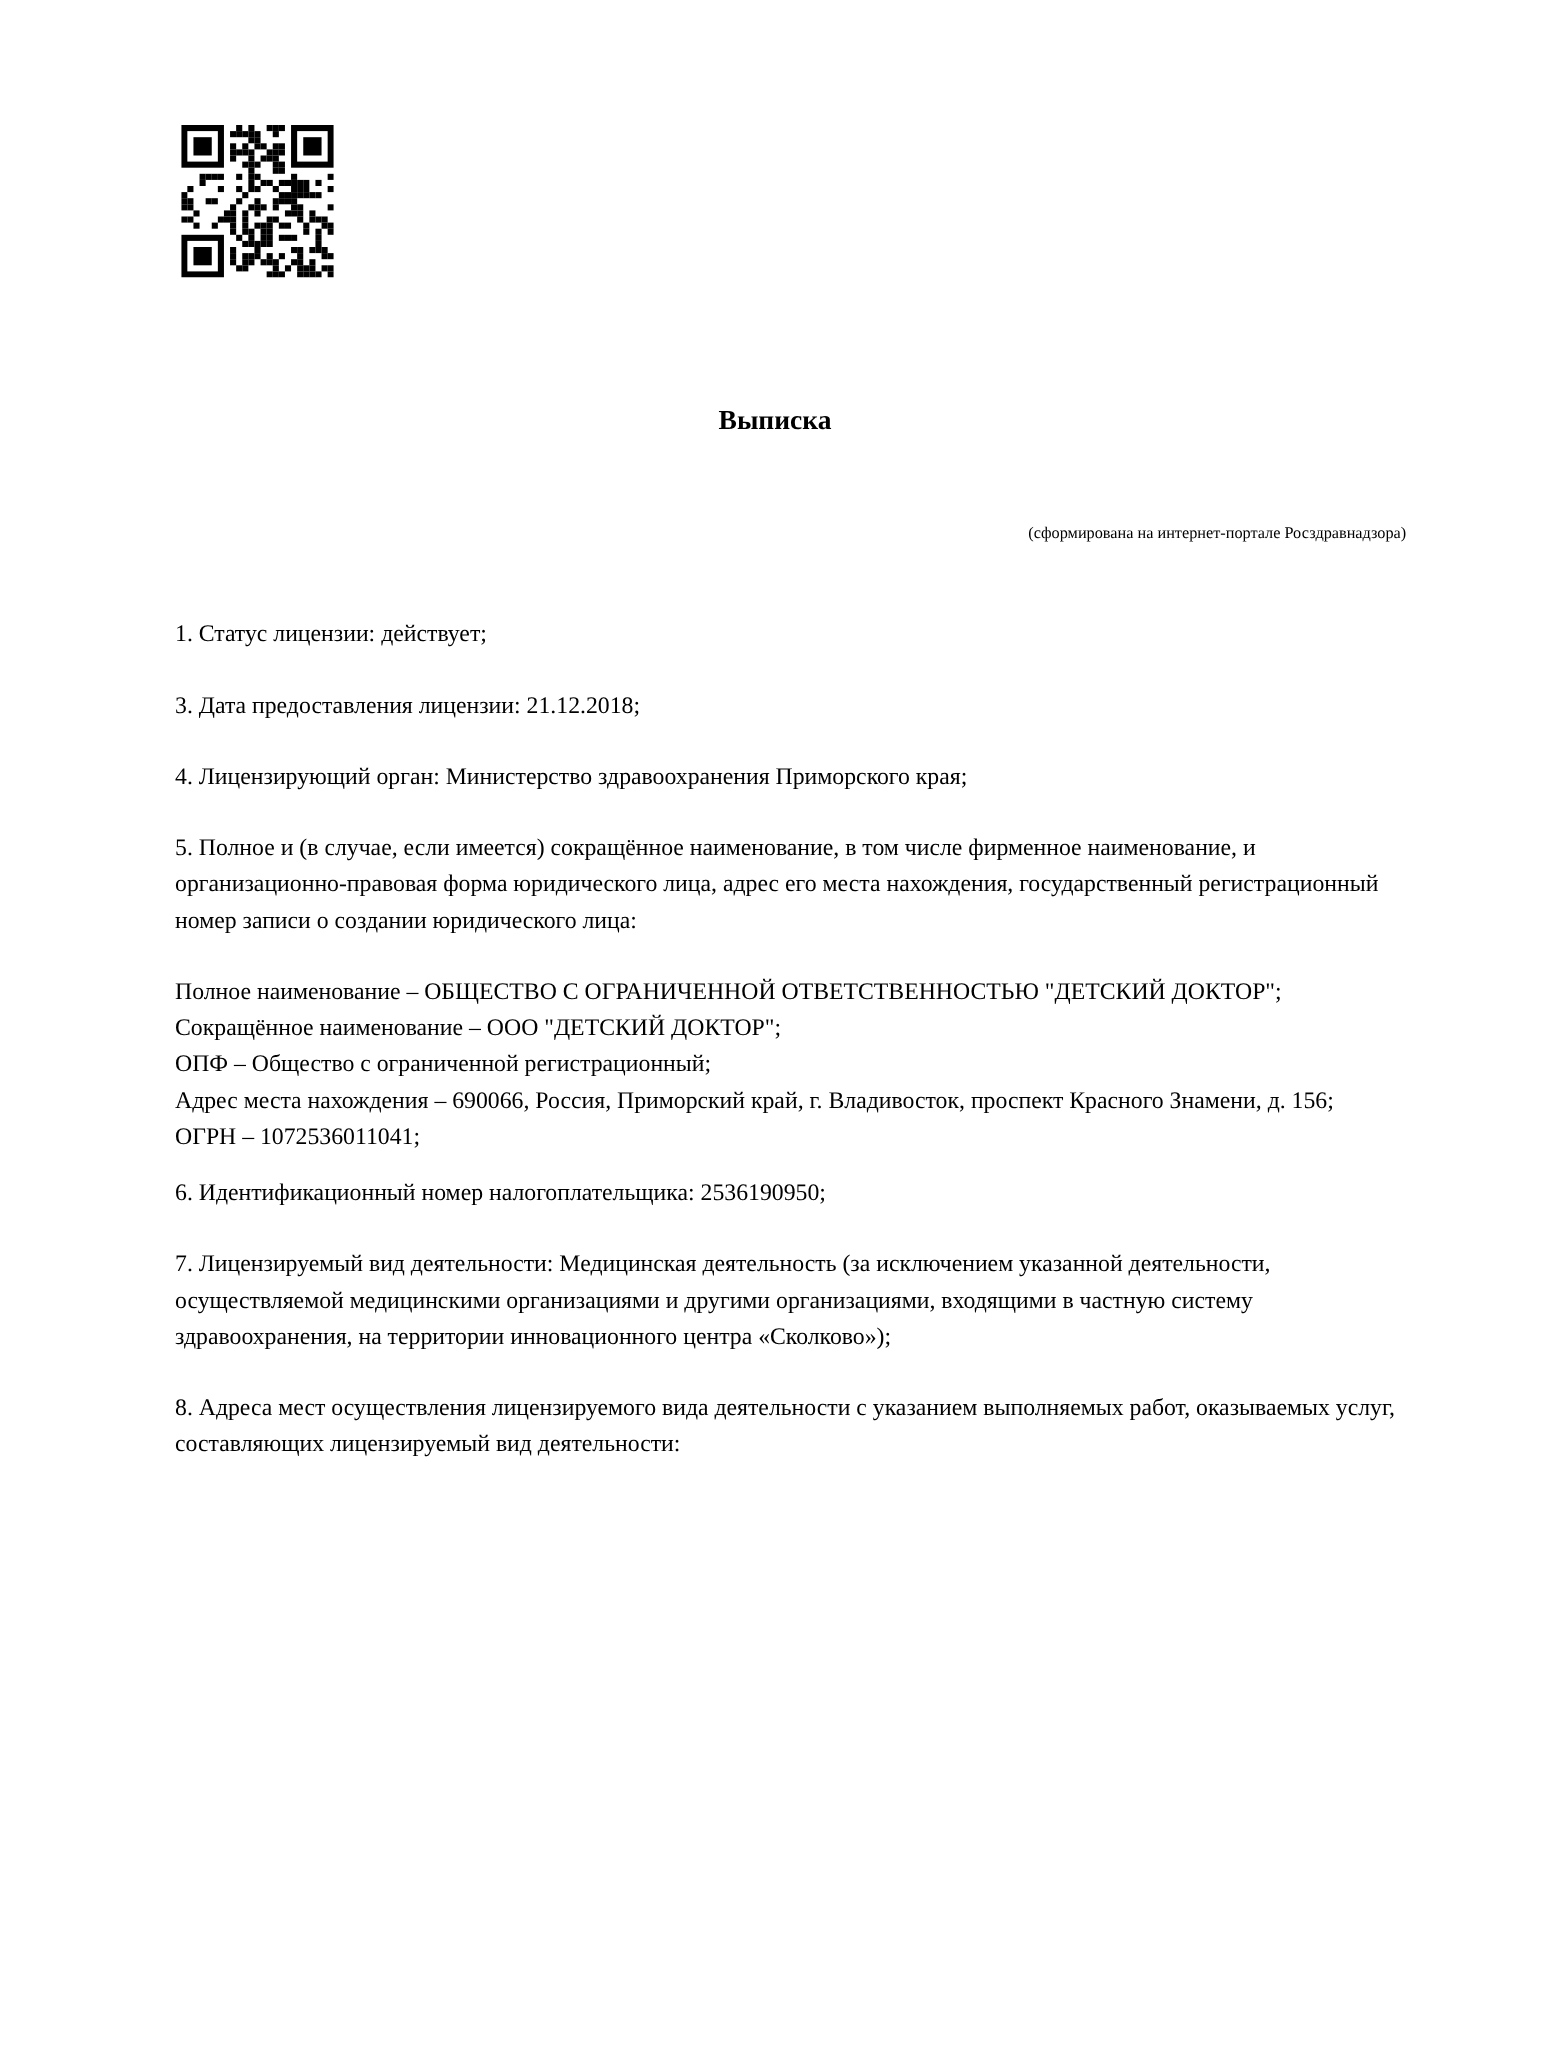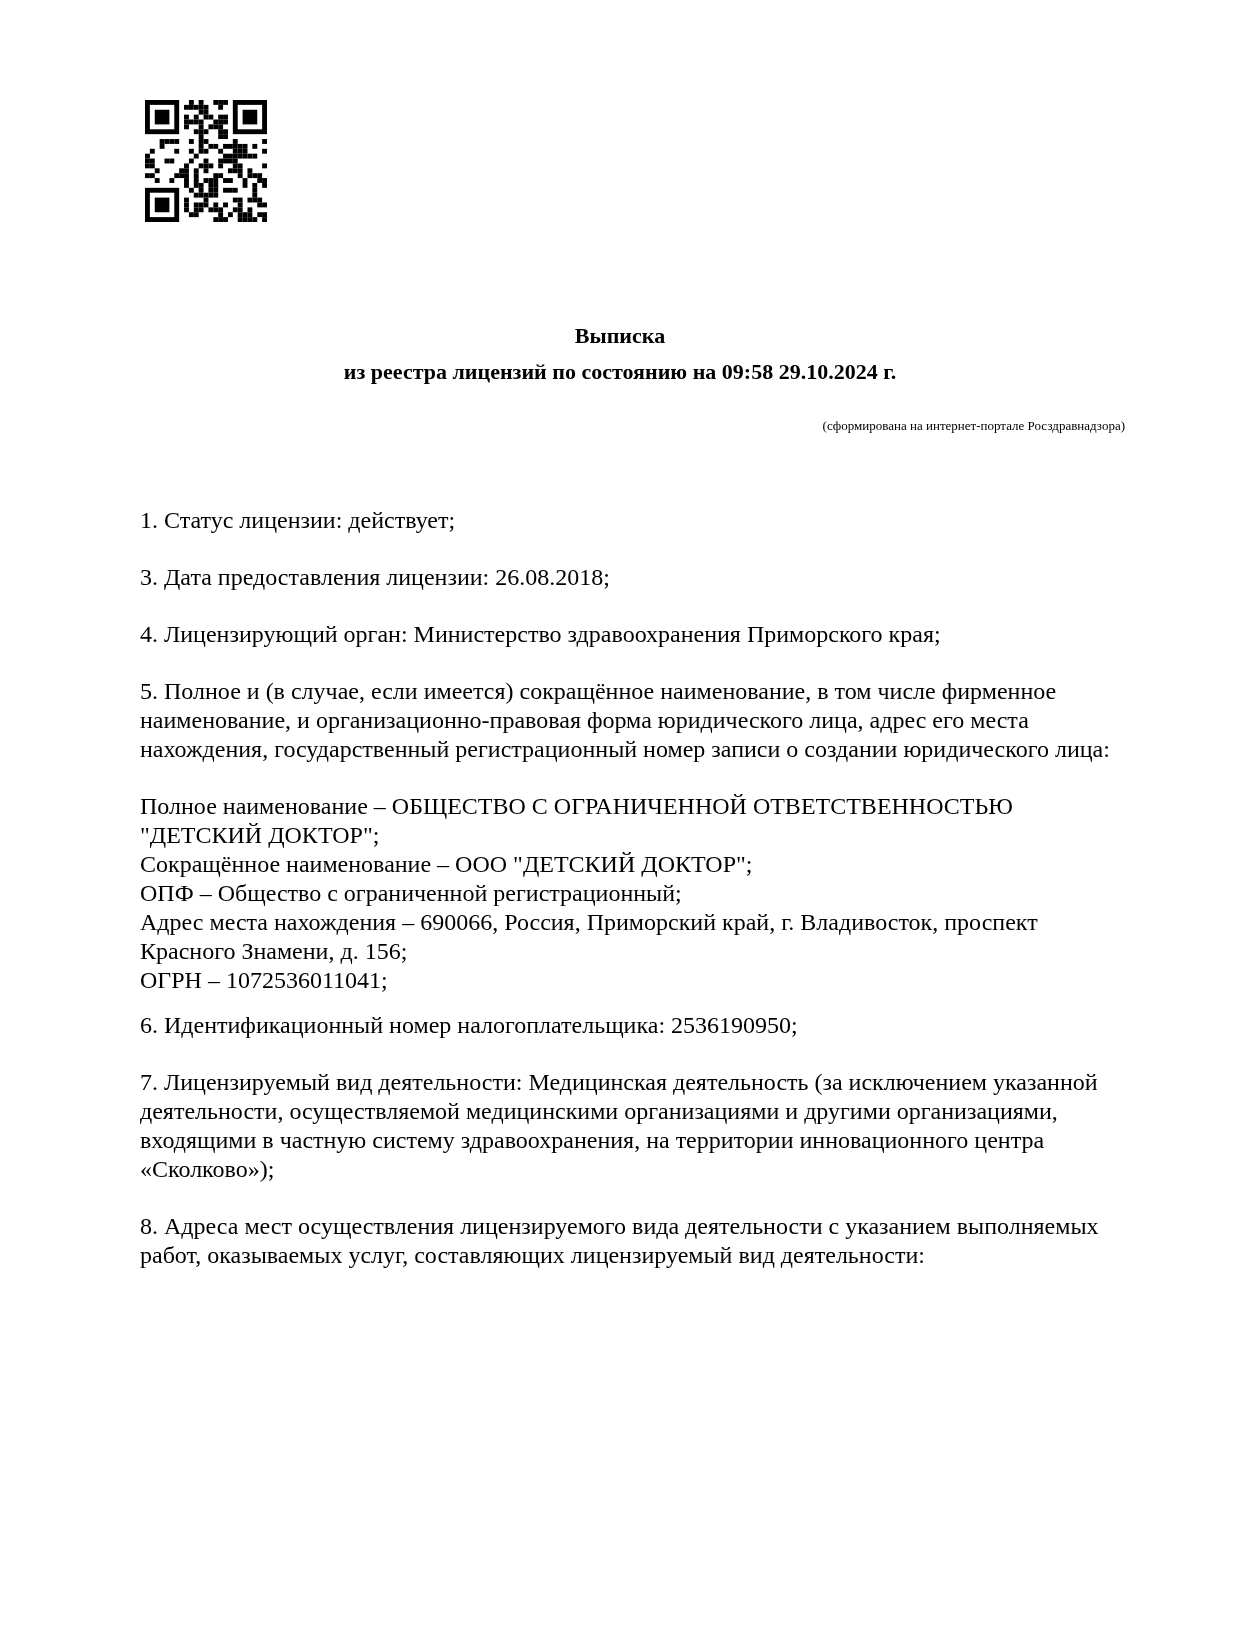--- a/index.html
+++ b/index.html
@@ -41,23 +41,23 @@
     position: absolute;
     left: 140px;
     top: 418px;
     width: 985px;
     text-align: right;
     font-size: 13px;
   }
   .content {
     position: absolute;
     left: 140px;
-    top: 506px;
+    top: 493px;
     width: 990px;
-    font-size: 24px;
+    font-size: 19px;
     line-height: 29px;
   }
   .para {
     margin: 0 0 28px 0;
   }
   .block-line {
     margin: 0;
   }
   .block {
     margin: 0 0 16px 0;
@@ -270,28 +270,27 @@
         <rect x="87.84" y="0" width="34.16" height="34.16" fill="#000"></rect>
         <rect x="92.72" y="4.88" width="24.4" height="24.4" fill="#fff"></rect>
         <rect x="97.6" y="9.76" width="14.64" height="14.64" fill="#000"></rect>
         <rect x="0" y="87.84" width="34.16" height="34.16" fill="#000"></rect>
         <rect x="4.88" y="92.72" width="24.4" height="24.4" fill="#fff"></rect>
         <rect x="9.76" y="97.6" width="14.64" height="14.64" fill="#000"></rect>
       </svg></div>
 
   <div class="title-block">
     <div>Выписка</div>
-    <div>из реестра лицензий по состоянию на 09:58 29.10.2024 г.</div>
   </div>
 
   <div class="note">(сформирована на интернет-портале Росздравнадзора)</div>
 
   <div class="content">
     <p class="para">1. Статус лицензии: действует;</p>
-    <p class="para">3. Дата предоставления лицензии: 26.08.2018;</p>
+    <p class="para">3. Дата предоставления лицензии: 21.12.2018;</p>
     <p class="para">4. Лицензирующий орган: Министерство здравоохранения Приморского края;</p>
     <p class="para">5. Полное и (в случае, если имеется) сокращённое наименование, в том числе фирменное наименование, и организационно-правовая форма юридического лица, адрес его места нахождения, государственный регистрационный номер записи о создании юридического лица:</p>
 
     <div class="block">
       <p class="block-line">Полное наименование – ОБЩЕСТВО С ОГРАНИЧЕННОЙ ОТВЕТСТВЕННОСТЬЮ "ДЕТСКИЙ ДОКТОР";</p>
       <p class="block-line">Сокращённое наименование – ООО "ДЕТСКИЙ ДОКТОР";</p>
       <p class="block-line">ОПФ – Общество с ограниченной регистрационный;</p>
       <p class="block-line">Адрес места нахождения – 690066, Россия, Приморский край, г. Владивосток, проспект Красного Знамени, д. 156;</p>
       <p class="block-line">ОГРН – 1072536011041;</p>
     </div>

